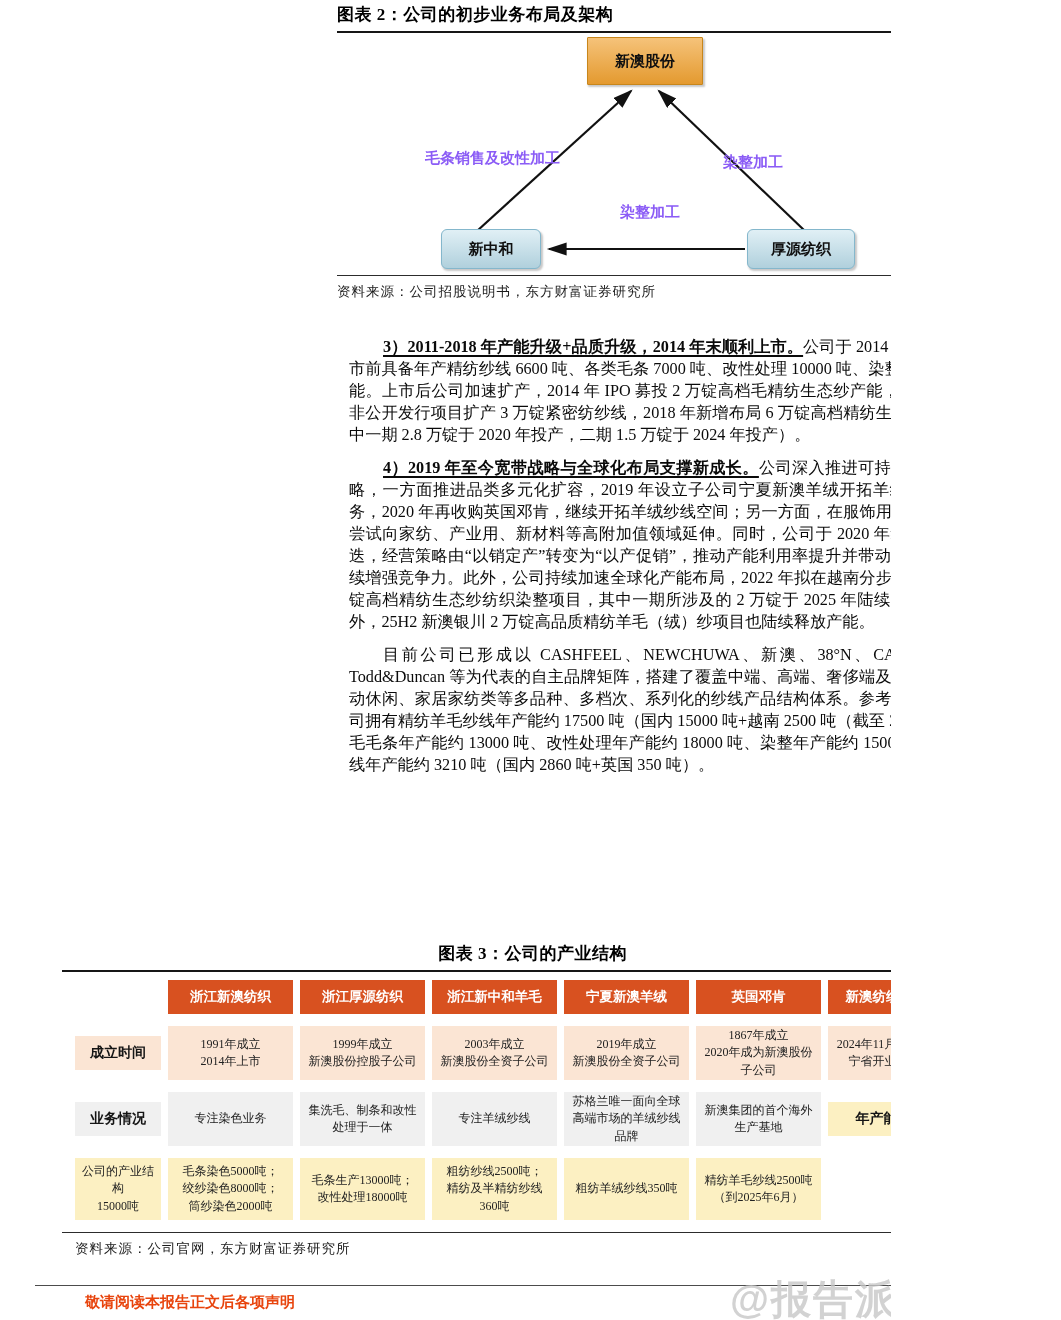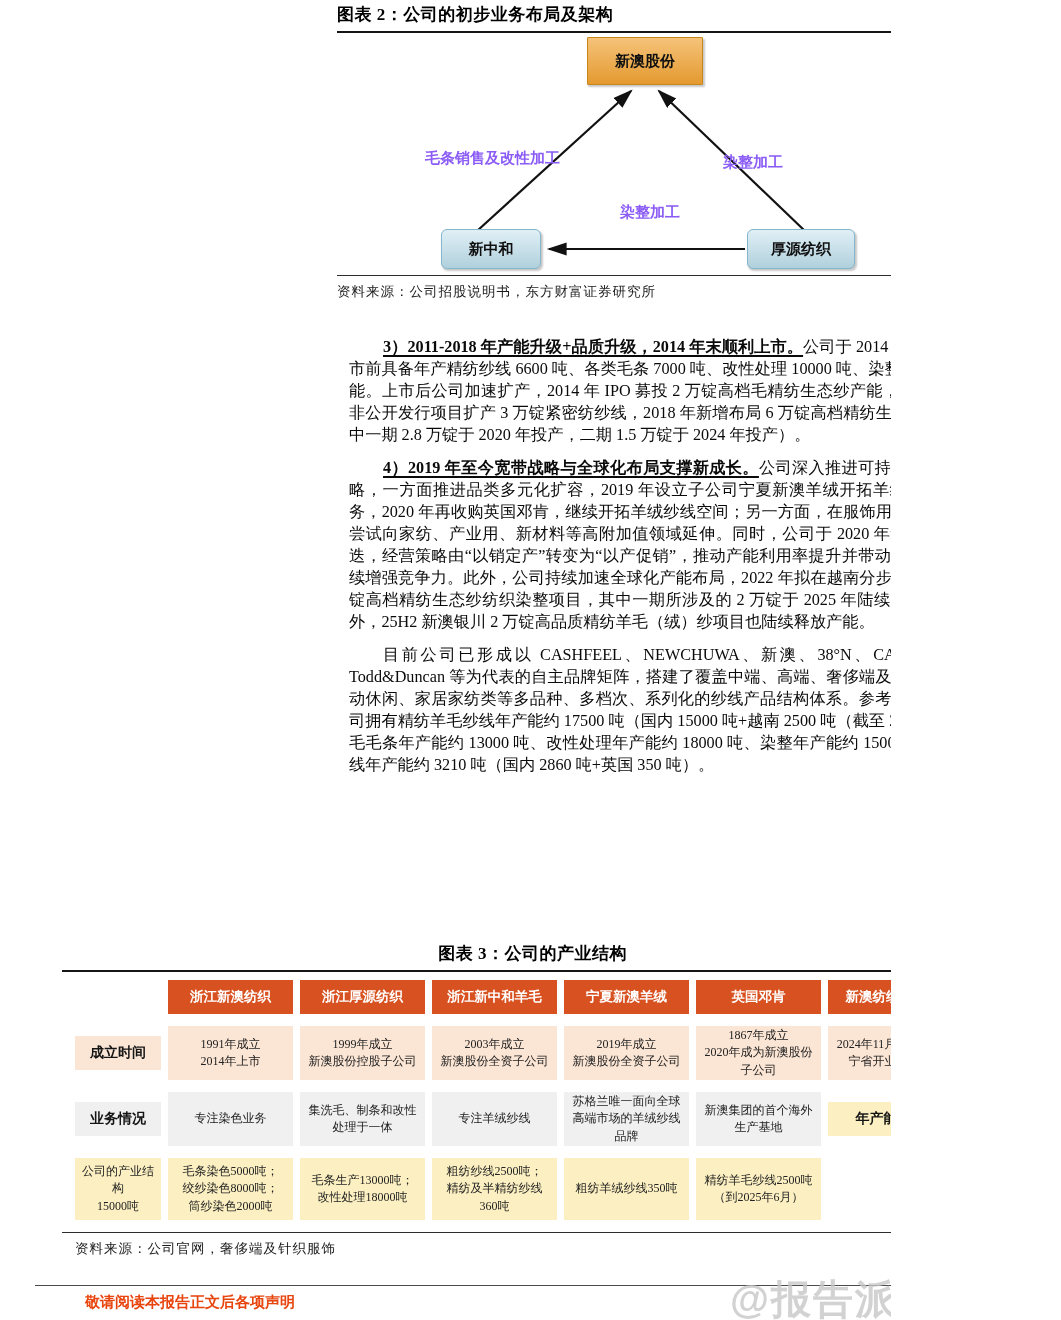--- a/index.html
+++ b/index.html
@@ -148,21 +148,21 @@
 筒纱染色2000吨</div>
       <div class="t-cell r3">毛条生产13000吨；
 改性处理18000吨</div>
       <div class="t-cell r3">粗纺纱线2500吨；
 精纺及半精纺纱线
 360吨</div>
       <div class="t-cell r3">粗纺羊绒纱线350吨</div>
       <div class="t-cell r3">精纺羊毛纱线2500吨
 （到2025年6月）</div>
     </div>
-    <div class="source">资料来源：公司官网，奢侈端及针织服饰</div>
+    <div class="source">资料来源：公司官网，东方财富证券研究所</div>
   </section>
 
   <div class="footer-line"></div>
   <div class="disclaimer">敬请阅读本报告正文后各项声明</div>
   <div class="page-num">6</div>
   <div class="watermark">@报告派</div>
 
 </div>
 
 </body></html>

